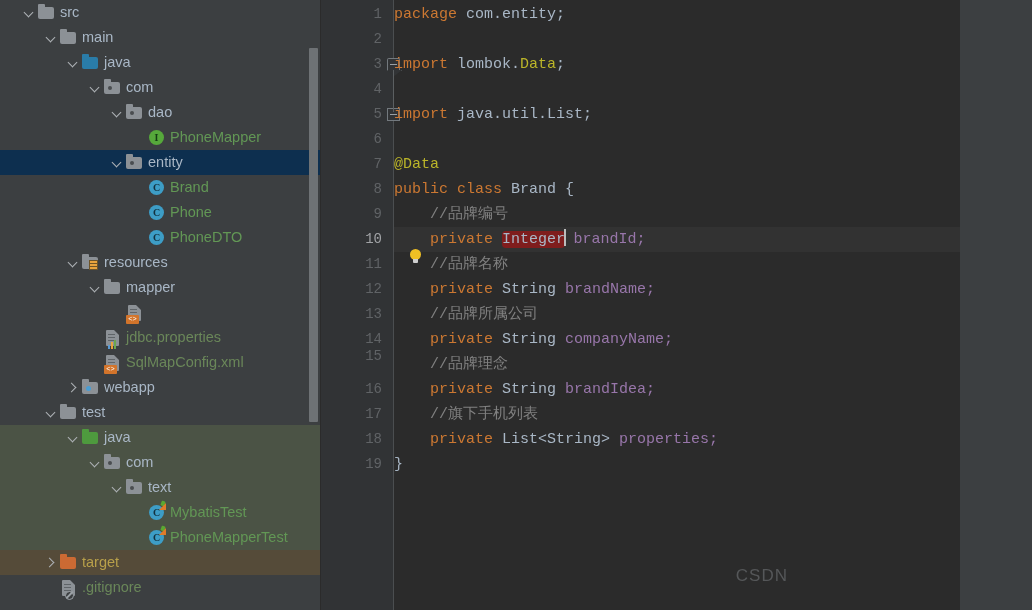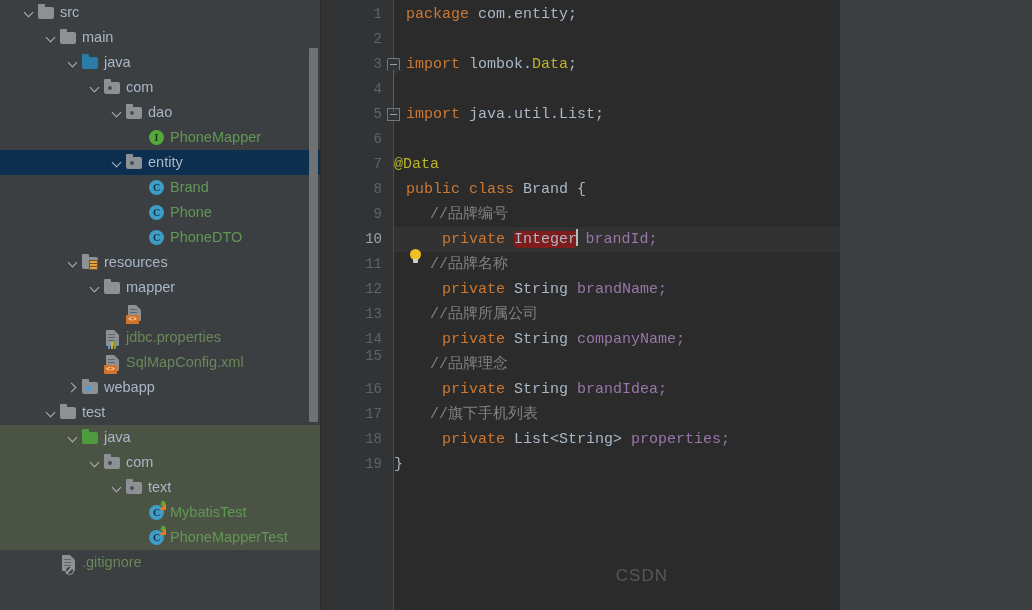--- a/index.html
+++ b/index.html
@@ -5,21 +5,21 @@
   * { box-sizing: border-box; }
   html, body {
     margin: 0; padding: 0;
     width: 1032px; height: 610px;
     overflow: hidden;
     background: #3c3f41;
     font-family: "Liberation Sans", "DejaVu Sans", sans-serif;
   }
   #app {
     position: relative;
-    width: 840px; height: 610px;
+    width: 960px; height: 610px;
     display: flex;
     background: #3c3f41;
   }
 
   
   #tree {
     position: relative;
     width: 321px;
     height: 610px;
     background: #3c3f41;
@@ -323,21 +323,21 @@
     left: 73px; right: 0;
     height: 25px;
     background: #323232;
   }
   #curline-gutter-hl {
     position: absolute;
     left: 0; width: 73px;
     height: 25px;
     background: #313335;
   }
-  .tok-kw   { color: #cc7832; margin-left: 12px; }
+  .tok-kw   { color: #cc7832; }
   .tok-type { color: #a9b7c6; }
   .tok-ann  { color: #bbb529; }
   .tok-cmt  { color: #808080; }
   .tok-fld  { color: #9876aa; }
   .tok-cls  { color: #a9b7c6; }
   .tok-pkg  { color: #a9b7c6; }
   .sel-hl {
     background: #7f1d1d;
     border-radius: 4px;
   }
@@ -551,20 +551,26 @@
           </span>
           <span class="label green">MybatisTest</span>
         </div>
         <div class="row tint-test">
           <span style="flex: 0 0 132px; height: 25px;"></span>
           <span class="arrow "></span>
           <span class="ico">
             <span class="badge b-class b-test">C</span>
           </span>
           <span class="label green">PhoneMapperTest</span>
+        </div>
+        <div class="row tint-target">
+          <span style="flex: 0 0 44px; height: 25px;"></span>
+          <span class="arrow right"></span>
+          <span class="ico"><span class="f-orange"><span class="fold-base"></span></span></span>
+          <span class="label orange">target</span>
         </div>
         <div class="row">
           <span style="flex: 0 0 44px; height: 25px;"></span>
           <span class="arrow "></span>
           <span class="ico">
             <span class="page">
               <span class="lines"></span>
             </span>
             <span class="gitbadge"></span>
           </span>

